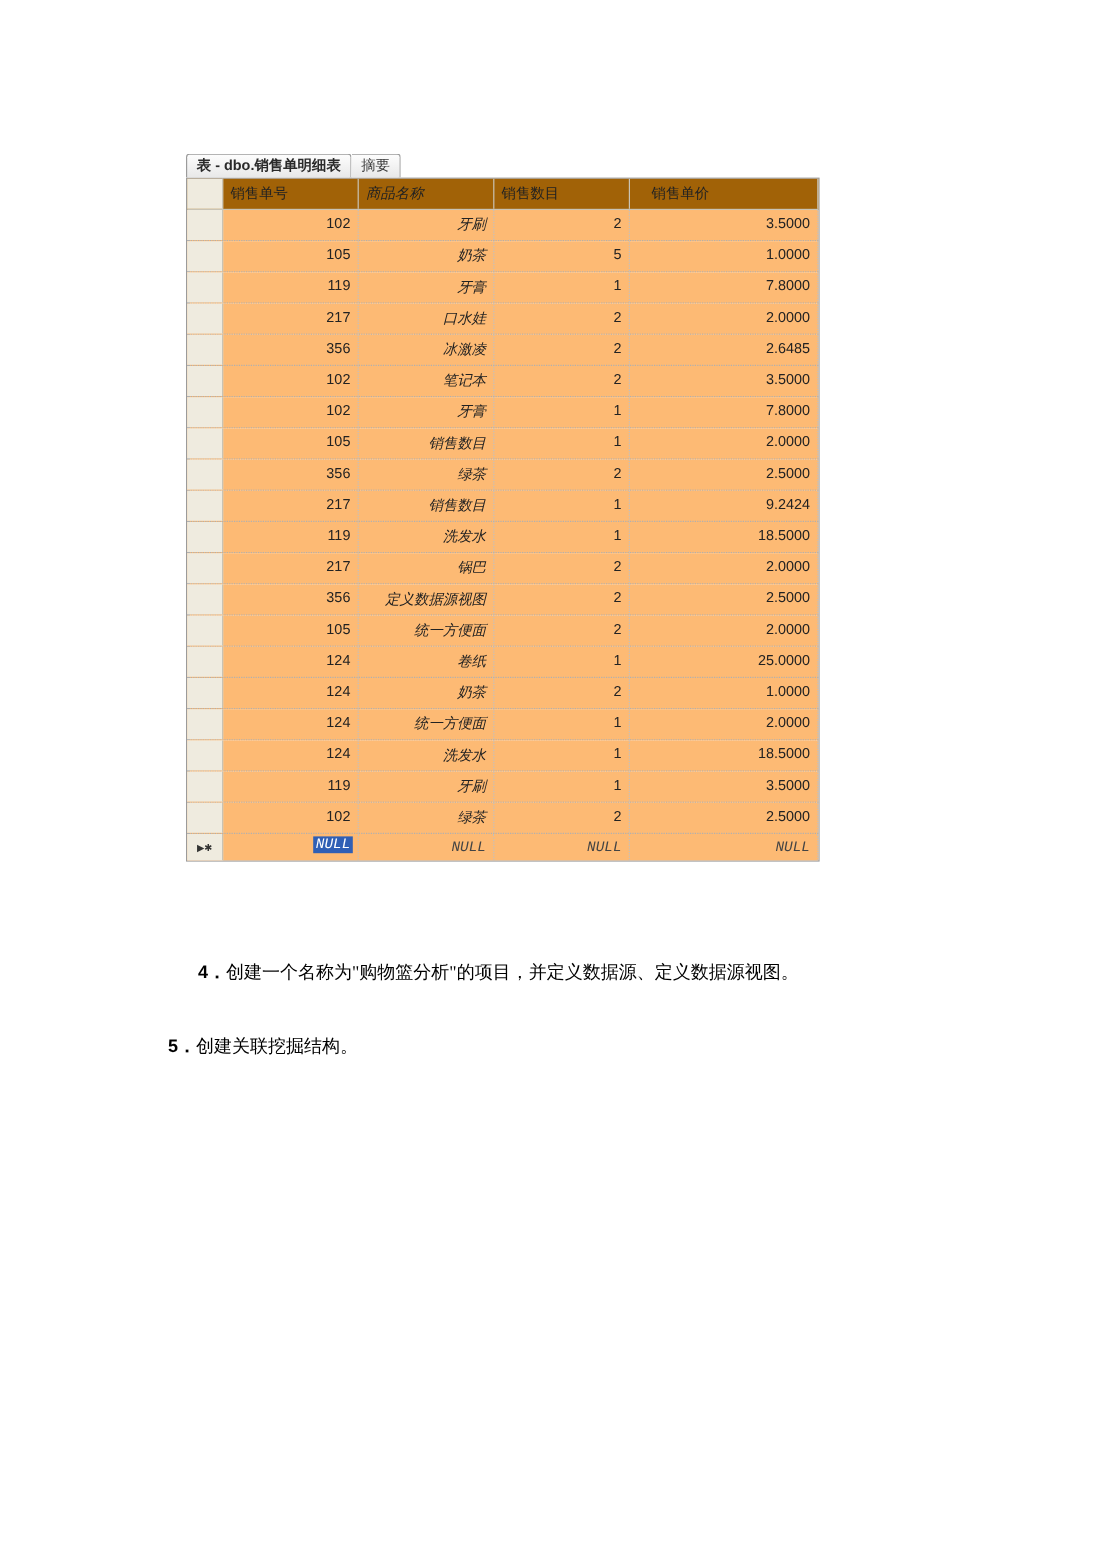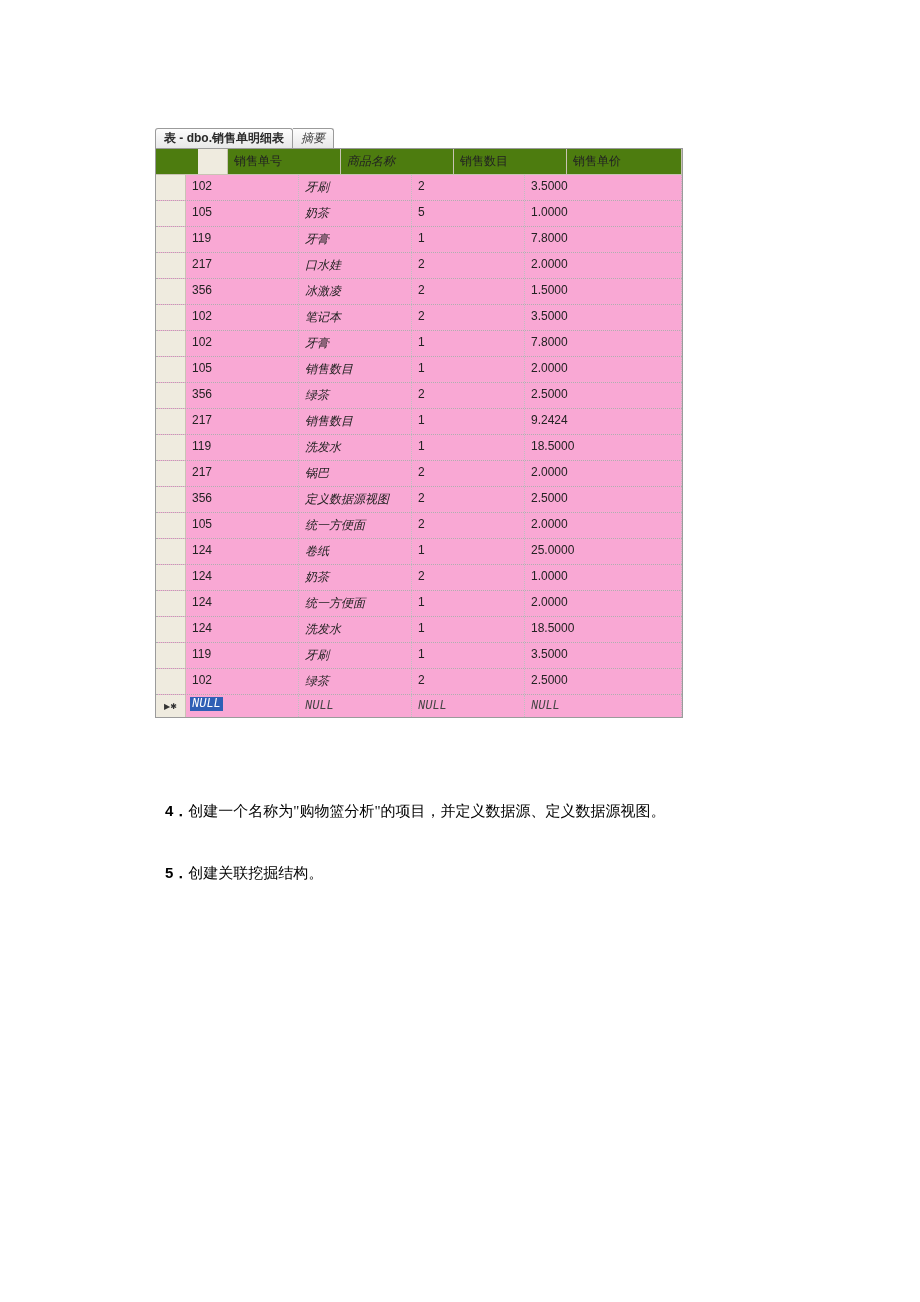--- a/index.html
+++ b/index.html
@@ -32,43 +32,42 @@
       height: 20px;
       display: flex;
       align-items: center;
       gap: 4px;
     }
     .tab.secondary {
       font-weight: normal;
       color: #3a3a3a;
       border-left: none;
       border-top-left-radius: 0;
-      font-style: italic;
     }
     .table-container {
       border: 1px solid #9b9b9b;
     }
     .grid-header {
       display: flex;
-      background: #4d7c0f;
+      background: #a16207;
       border-bottom: 1px solid #c9c3b4;
-      padding-left: 42px;
     }
     .grid-header-cell {
       font-size: 12px;
       color: #222;
       padding: 4px 6px;
       border-right: 1px solid #c9c3b4;
       overflow: hidden;
       white-space: nowrap;
     }
     .grid-body .row {
       display: flex;
       border-bottom: 1px dotted #b0b0b0;
-      background: #f9a8d4;
+      background: #fdba74;
+      text-align: right;
     }
     .grid-body .row:last-child {
       border-bottom: none;
     }
     .row-indicator {
       width: 30px;
       min-width: 30px;
       background: #efebdf;
       border-right: 1px solid #c9c3b4;
       display: flex;
@@ -95,37 +94,37 @@
       display: inline-block;
       padding: 0 2px;
       margin: 2px 4px;
       font-style: italic;
       border: none;
     }
     .col-selector { width: 30px; min-width: 30px; background:#efebdf; border-right:1px solid #c9c3b4;}
     .col1 { width: 113px; min-width:113px;}
     .col2 { width: 113px; min-width:113px;font-style:italic;}
     .col3 { width: 113px; min-width:113px;}
-    .col4 { flex:1; }
+    .col4 { flex:1;margin-left:12px; }
     .paragraphs {
       margin-top: 80px;
       font-size: 15px;
       color: #000;
       line-height: 1.7;
       font-family: "SimSun", serif;
     }
     .para {
       margin-bottom: 35px;
     }
     .para .num {
       font-weight: bold;
       font-family: Arial, sans-serif;
     }
     .para:first-child { margin-left: 25px; }
-    .para:nth-child(2) { margin-left: 25px; }
+    .para:nth-child(2) { }
     .null-row .cell { font-style: italic; color:#444;font-family:Liberation Mono, monospace; }
   </style>
 </head>
 <body>
 
 <div class="table-wrapper">
   <div class="tab-bar">
     <div class="tab">
       <span>表 - dbo.销售单明细表</span>
     </div>
@@ -168,21 +167,21 @@
           <div class="cell col1">217</div>
           <div class="cell col2">口水娃</div>
           <div class="cell col3">2</div>
           <div class="cell col4">2.0000</div>
         </div>
         <div class="row">
           <div class="row-indicator"></div>
           <div class="cell col1">356</div>
           <div class="cell col2">冰激凌</div>
           <div class="cell col3">2</div>
-          <div class="cell col4">1.5000</div>
+          <div class="cell col4">2.6485</div>
         </div>
         <div class="row">
           <div class="row-indicator"></div>
           <div class="cell col1">102</div>
           <div class="cell col2">笔记本</div>
           <div class="cell col3">2</div>
           <div class="cell col4">3.5000</div>
         </div>
         <div class="row">
           <div class="row-indicator"></div>

